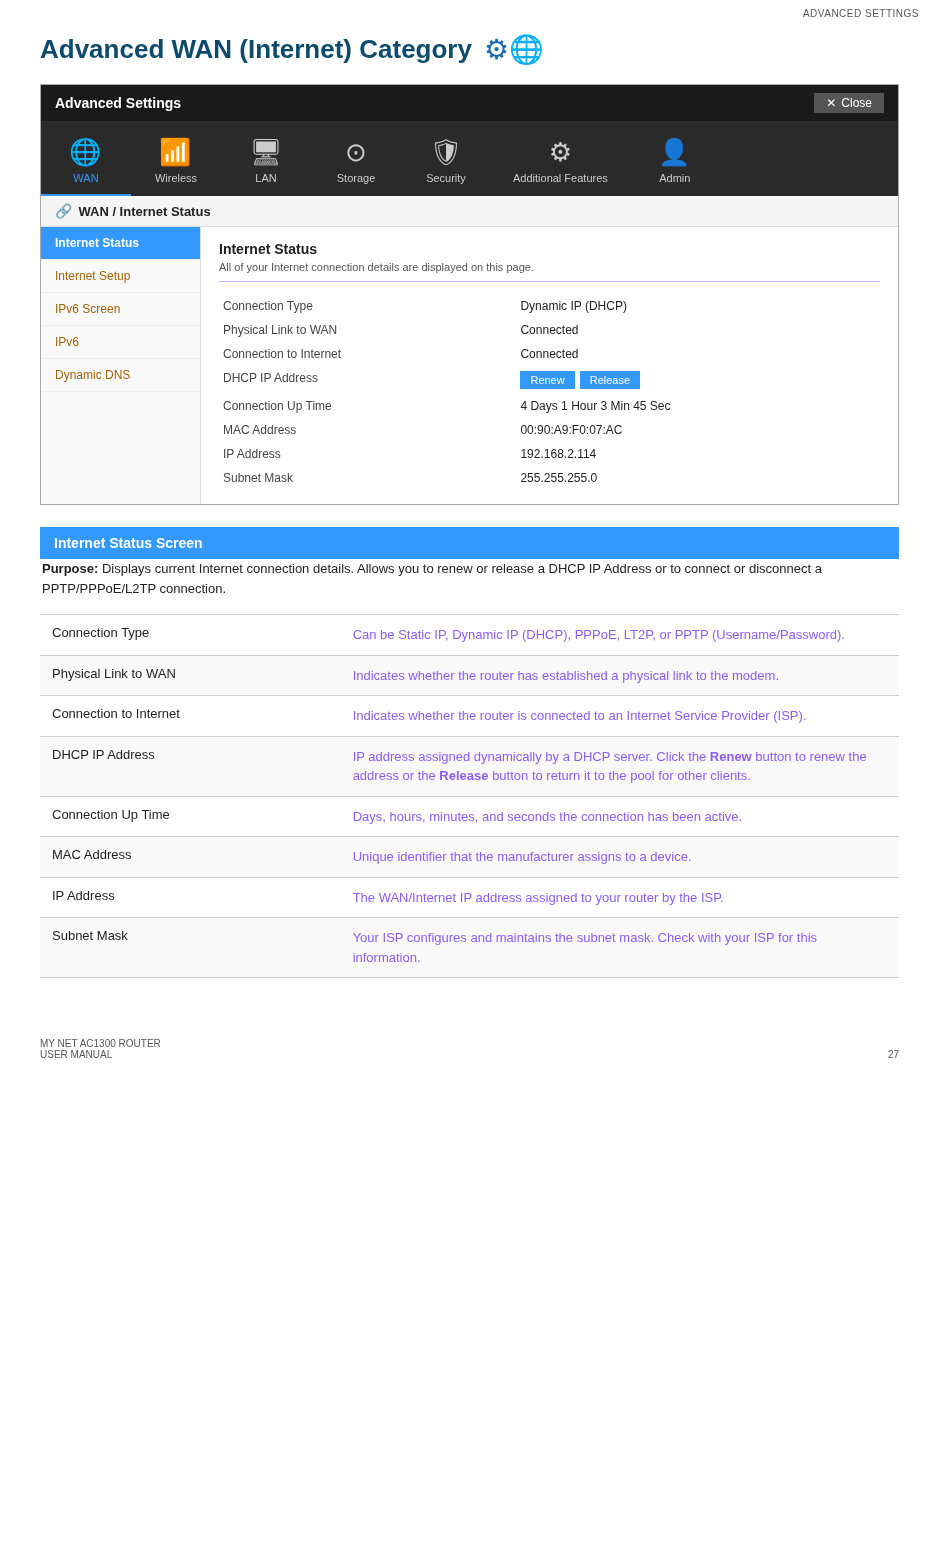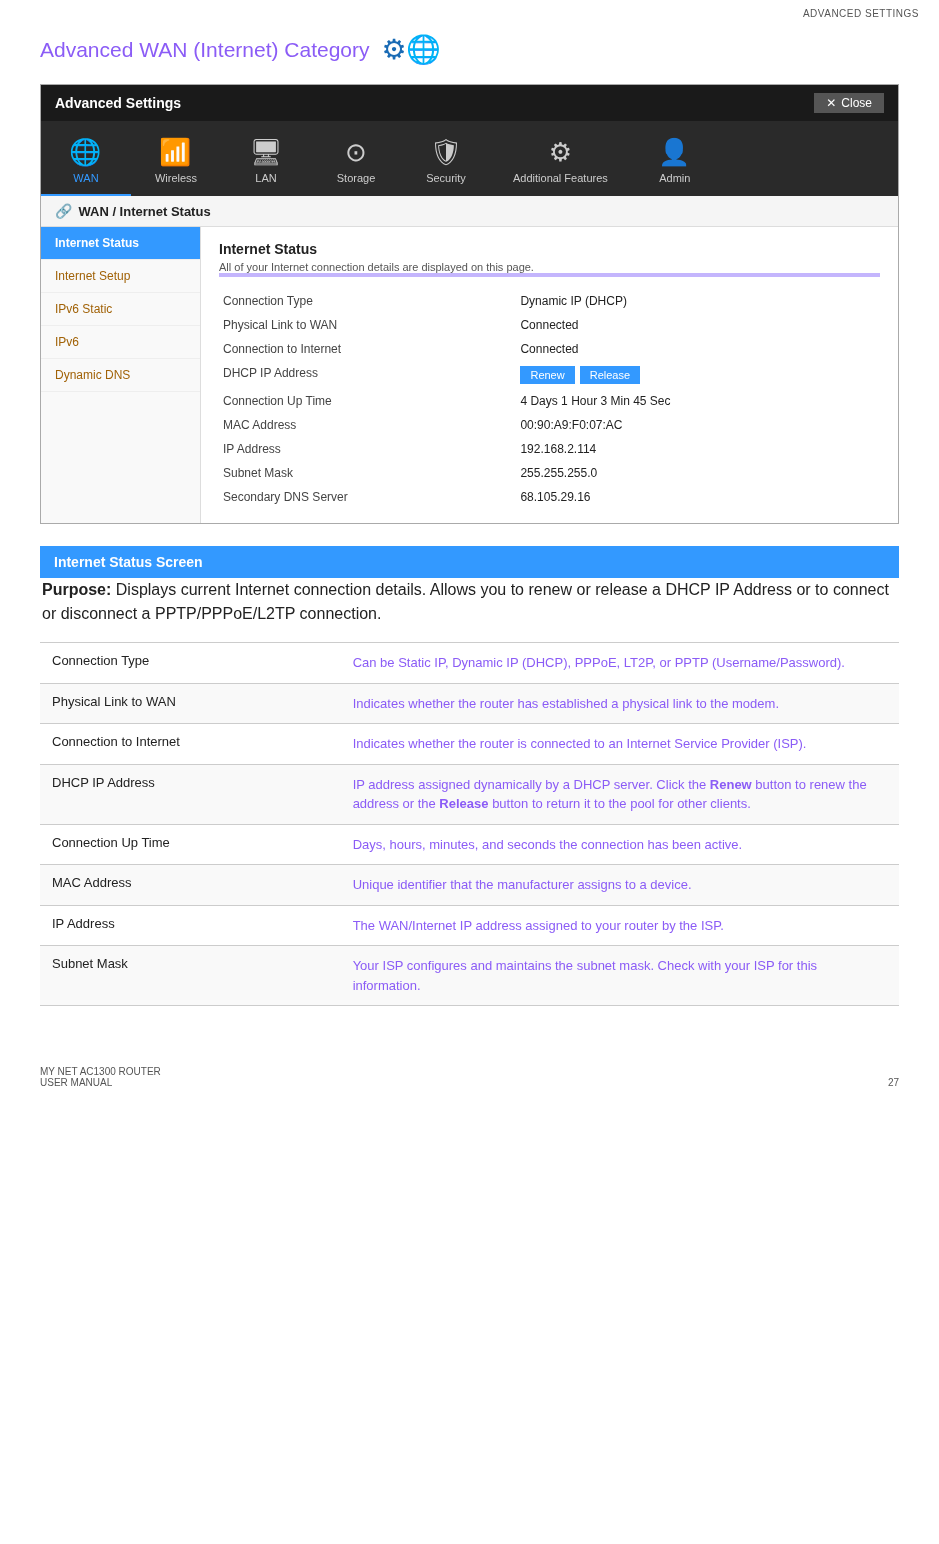--- a/index.html
+++ b/index.html
@@ -23,23 +23,23 @@
     .page-content {
       padding: 10px 40px 30px 40px;
     }
     .page-title-row {
       display: flex;
       align-items: center;
       margin-bottom: 18px;
       gap: 12px;
     }
     .page-title {
-      font-size: 21px;
-      font-weight: normal;
-      color: #8b5cf6;
+      font-size: 26px;
+      font-weight: bold;
+      color: #0c4a6e;
     }
     .title-icon {
       font-size: 28px;
       color: #1a6bb5;
     }
     
     .router-window {
       border: 1px solid #aaa;
       background: #fff;
       margin-bottom: 22px;
@@ -140,21 +140,22 @@
     }
     .panel-title {
       font-weight: bold;
       font-size: 14px;
       margin-bottom: 4px;
     }
     .panel-subtitle {
       font-size: 11px;
       color: #555;
       margin-bottom: 12px;
-      border-bottom: 4px solid #c4b5fd;
+      border-bottom: 1px solid #c4b5fd;
+      padding-bottom: 8px;
     }
     
     .info-table {
       width: 100%;
       border-collapse: collapse;
     }
     .info-table tr td {
       padding: 5px 4px;
       font-size: 12px;
       vertical-align: top;
@@ -187,21 +188,21 @@
     
     .internet-status-header {
       background: #3399ff;
       color: #fff;
       font-weight: bold;
       font-size: 14px;
       padding: 8px 14px;
       margin-bottom: 0;
     }
     .purpose-text {
-      font-size: 16px;
+      font-size: 13px;
       margin-bottom: 16px;
       line-height: 1.5;
       padding: 0 2px;
     }
     .purpose-text strong {
       font-weight: bold;
     }
     
     .desc-table {
       width: 100%;
@@ -304,21 +305,21 @@
     <div class="router-body">
 
       <div class="router-sidebar">
         <div class="sidebar-item active">
           <span>Internet Status</span>
         </div>
         <div class="sidebar-item">
           <span>Internet Setup</span>
         </div>
         <div class="sidebar-item">
-          <span>IPv6 Static</span>
+          <span>IPv6 Screen</span>
         </div>
         <div class="sidebar-item">
           <span>IPv6</span>
         </div>
         <div class="sidebar-item">
           <span>Dynamic DNS</span>
         </div>
       </div>
 
       <div class="router-panel">
@@ -351,24 +352,20 @@
                 <td>00:90:A9:F0:07:AC</td>
               </tr>
               <tr>
                 <td>IP Address</td>
                 <td>192.168.2.114</td>
               </tr>
               <tr>
                 <td>Subnet Mask</td>
                 <td>255.255.255.0</td>
               </tr>
-              <tr>
-                <td>Secondary DNS Server</td>
-                <td>68.105.29.16</td>
-              </tr>
             </tbody>
         </table>
       </div>
     </div>
   </div>
 
   <div class="internet-status-header">
     <span>Internet Status Screen</span>
   </div>
 

